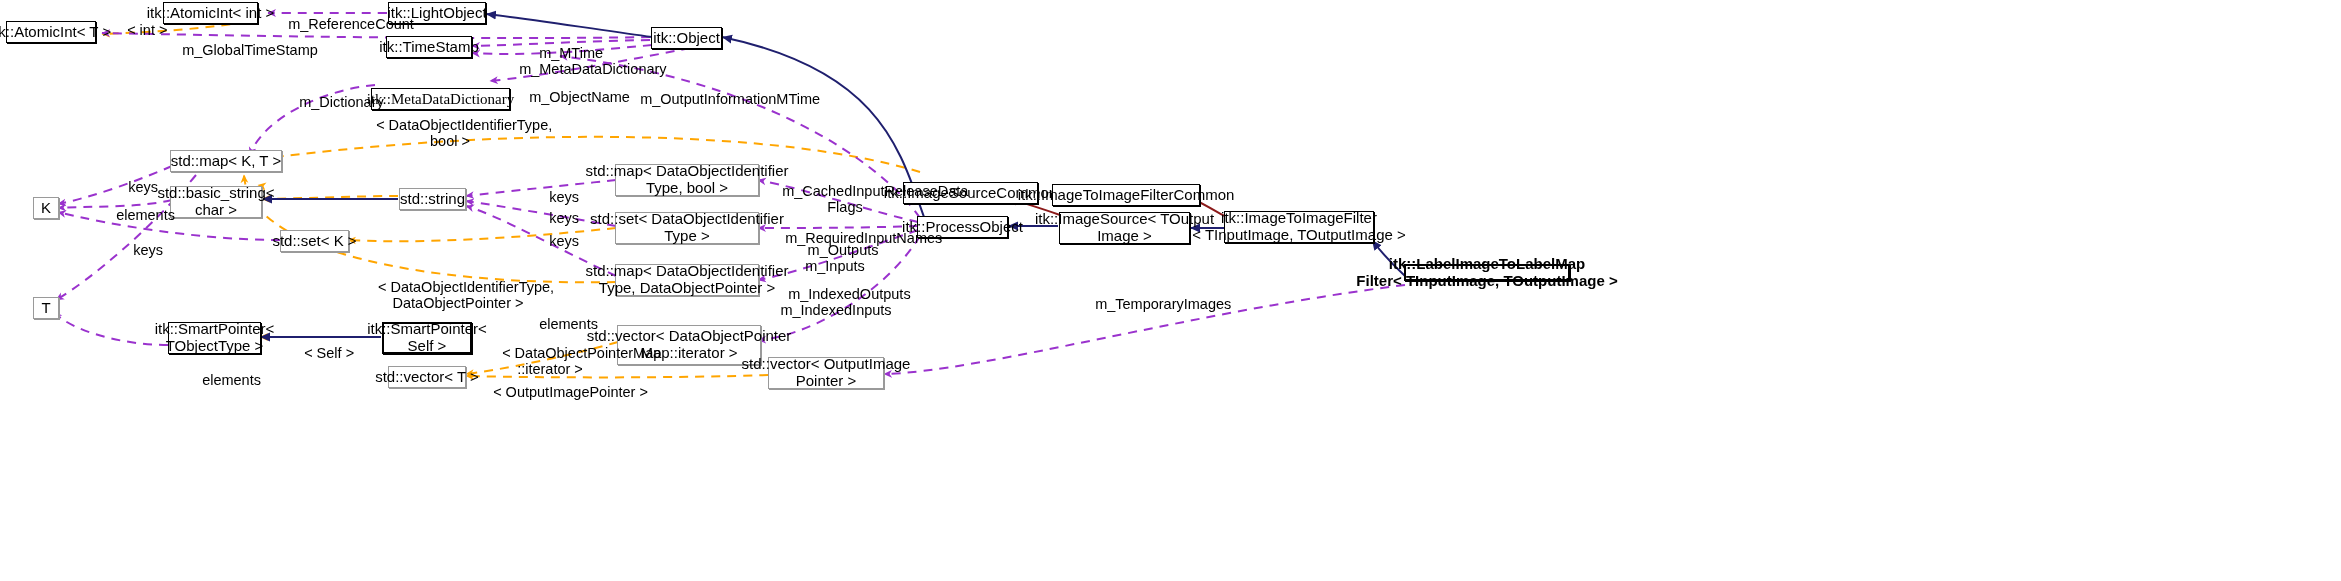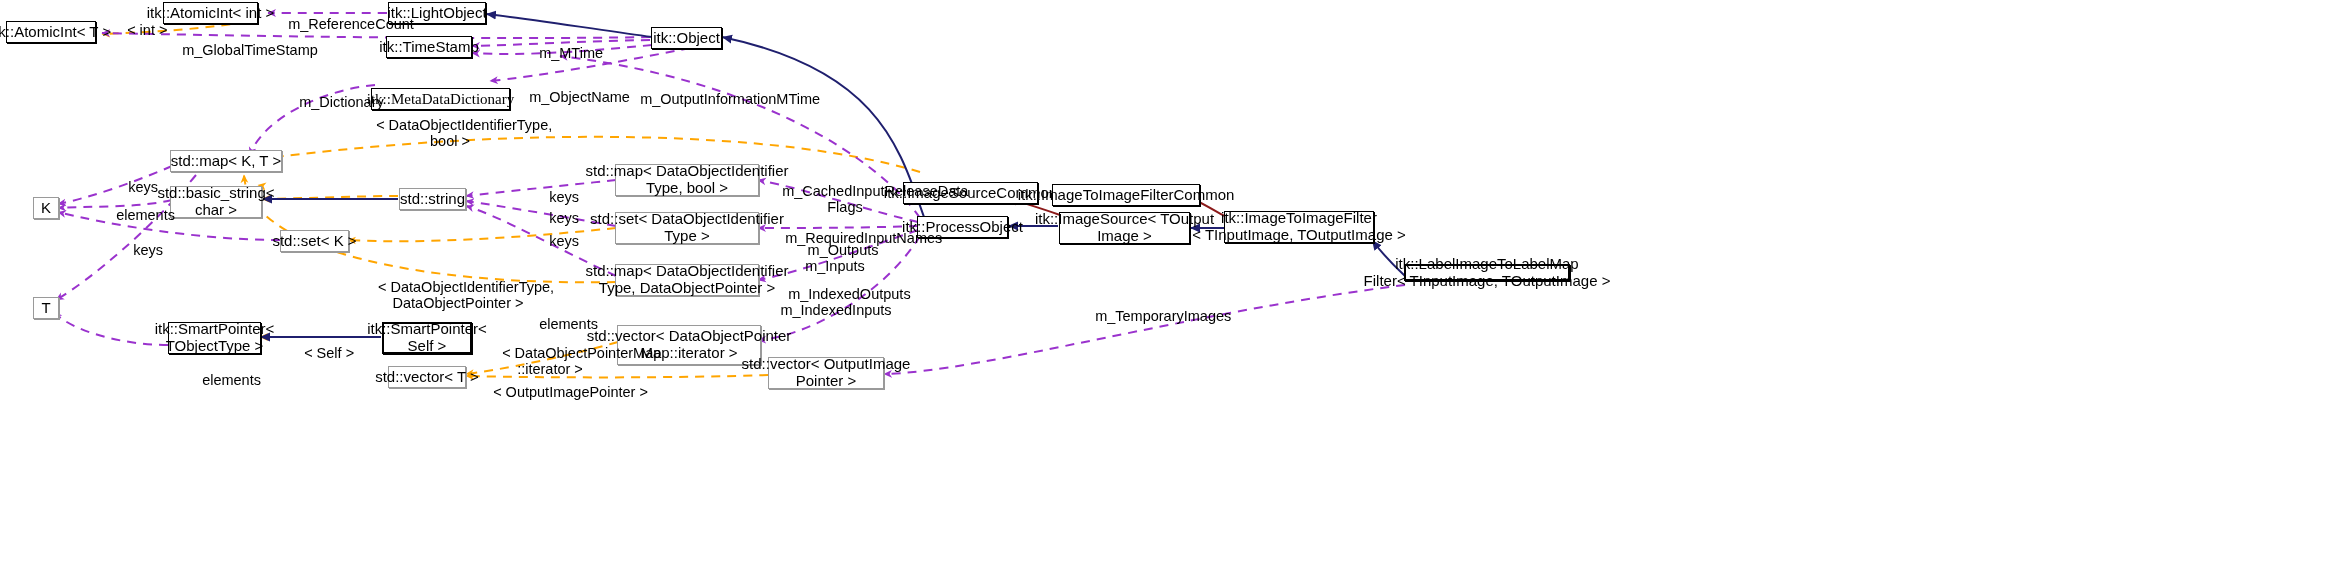--- a/index.html
+++ b/index.html
@@ -275,41 +275,44 @@
 
   <div class="node cls" style="left:1052px; top:184px; width:148px; height:22px;">
     <span>itk::ImageToImageFilterCommon</span>
   </div>
 
   <div class="node cls" style="left:1224px; top:211px; width:150px; height:32px;">
     <span>itk::ImageToImageFilter
 &lt; TInputImage, TOutputImage &gt;</span>
   </div>
 
-  <div class="node cls-current" style="left:1404px; top:264px; width:166px; height:17px;">
+  <div class="node cls-current" style="left:1404px; top:264px; width:166px; height:17px;font-weight:bold;">
     <span>itk::LabelImageToLabelMap
 Filter&lt; TInputImage, TOutputImage &gt;</span>
   </div>
 
   <div class="edge-label" style="left:111px; top:6px; width:42px;">
     <span>&lt; int &gt;</span>
   </div>
 
   <div class="edge-label" style="left:272px; top:0px; width:114px;">
     <span>m_ReferenceCount</span>
   </div>
 
   <div class="edge-label" style="left:166px; top:26px; width:126px;">
     <span>m_GlobalTimeStamp</span>
   </div>
 
   <div class="edge-label" style="left:523px; top:29px; width:70px;">
     <span>m_MTime</span>
   </div>
 
+  <div class="edge-label" style="left:503px; top:45px; width:146px;">
+    <span>m_MetaDataDictionary</span>
+  </div>
 
   <div class="edge-label" style="left:513px; top:73px; width:96px;">
     <span>m_ObjectName</span>
   </div>
 
   <div class="edge-label" style="left:624px; top:75px; width:168px;">
     <span>m_OutputInformationMTime</span>
   </div>
 
   <div class="edge-label" style="left:283px; top:78px; width:88px;">
@@ -371,21 +374,21 @@
   <div class="edge-label" style="left:780px; top:226px; width:110px;">
     <span>m_Outputs
 m_Inputs</span>
   </div>
 
   <div class="edge-label" style="left:772px; top:270px; width:128px;">
     <span>m_IndexedOutputs
 m_IndexedInputs</span>
   </div>
 
-  <div class="edge-label" style="left:1079px; top:292px; width:130px;">
+  <div class="edge-label" style="left:1079px; top:280px; width:130px;">
     <span>m_TemporaryImages</span>
   </div>
 
   <div class="edge-label" style="left:288px; top:329px; width:52px;">
     <span>&lt; Self &gt;</span>
   </div>
 
   <div class="edge-label" style="left:477px; top:368px; width:136px;">
     <span>&lt; OutputImagePointer &gt;</span>
   </div>

